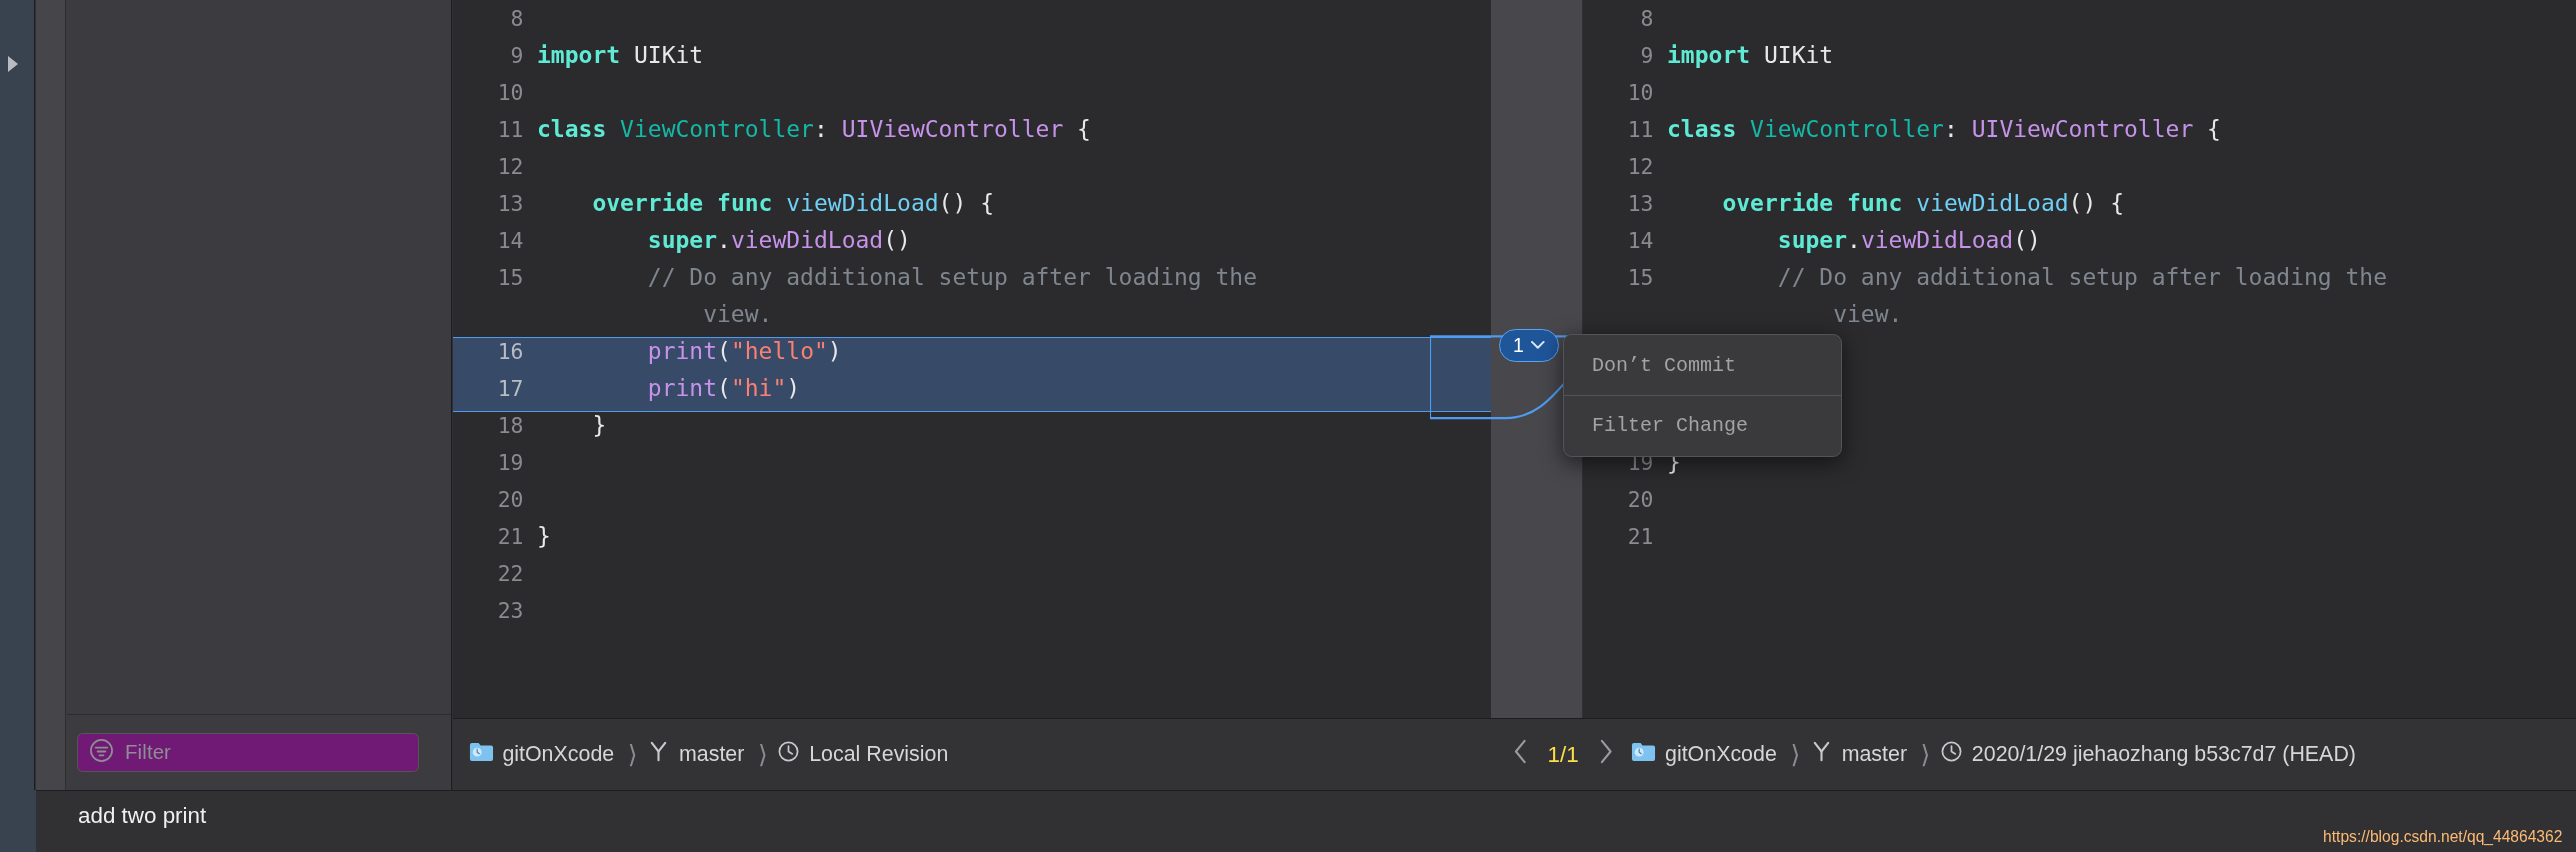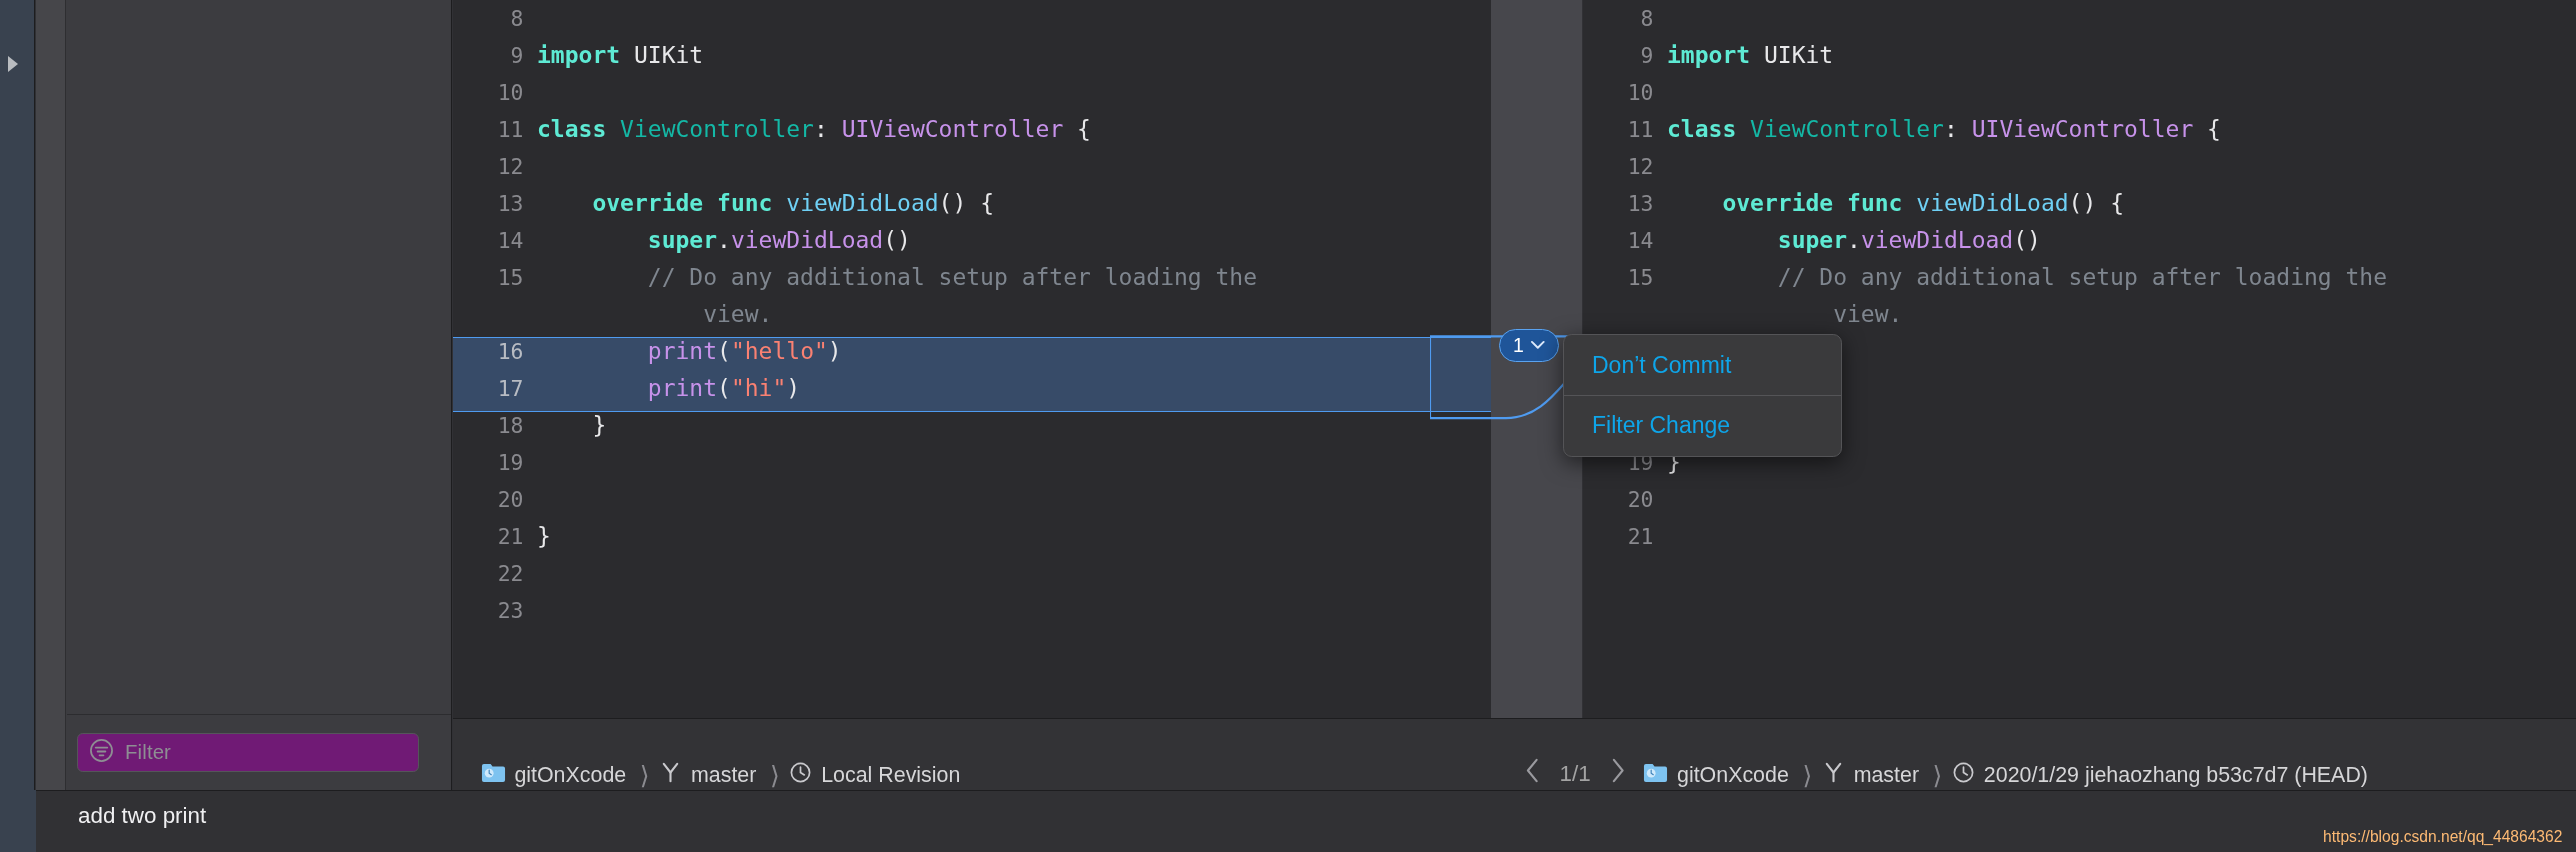--- a/index.html
+++ b/index.html
@@ -155,47 +155,46 @@
     border-radius: 8.8px;
     box-shadow: 0 5.8px 21.4px rgba(0,0,0,.55);
     z-index: 20;
     overflow: hidden;
     padding: 3.9px 0;
   }
   .ctx-item {
     height: 53px;
     display: flex; align-items: center;
     padding-left: 28px;
-    color: #0ea5e9;
-    font-size: 23px;
-    font-family: Liberation Sans, sans-serif;
+    color: #a3a3a3;
+    font-size: 20px;
+    font-family: Liberation Mono, monospace;
   }
   .ctx-sep { height: 1px; background: #545457; margin: 2.9px 0; }
 
   
   .status {
     position: absolute; bottom: 62px; height: 72px;
     background: #333336;
     border-top: 1px solid #1d1d1f;
-    display: flex; align-items: flex-end;
+    display: flex; align-items: center;
     color: #d6d6d8;
     font-size: 21.4px;
-    padding-left: 12px;
   }
   .status-left  { left: 453px; width: 1038px; }
   .status-right { left: 1491px; right: 0; }
   .crumbs { display: flex; align-items: center; gap: 0; padding-left: 15.6px; }
   .crumb {
     display: flex; align-items: center; gap: 8.8px;
     color: #d6d6d8;
     padding-right: 3.9px;
   }
   .chev-sep { color: #8b8b90; font-size: 25px; padding: 0 9.7px; }
   .pager { display: flex; align-items: center; gap: 17.5px; padding-left: 19.5px; }
-  .pager-num { color: #a3a3a3; font-size: 22.4px; }
+  .pager-num { color: #fde047; font-size: 22.4px; }
   .pager-arrow { cursor: default; }
 
   
   .msg-area {
     position: absolute; left: 36px; bottom: 0; right: 0; height: 62px;
     background: #313134;
     border-top: 1px solid #1d1d1f;
     margin-top: 24px;
   }
   .msg-text {

